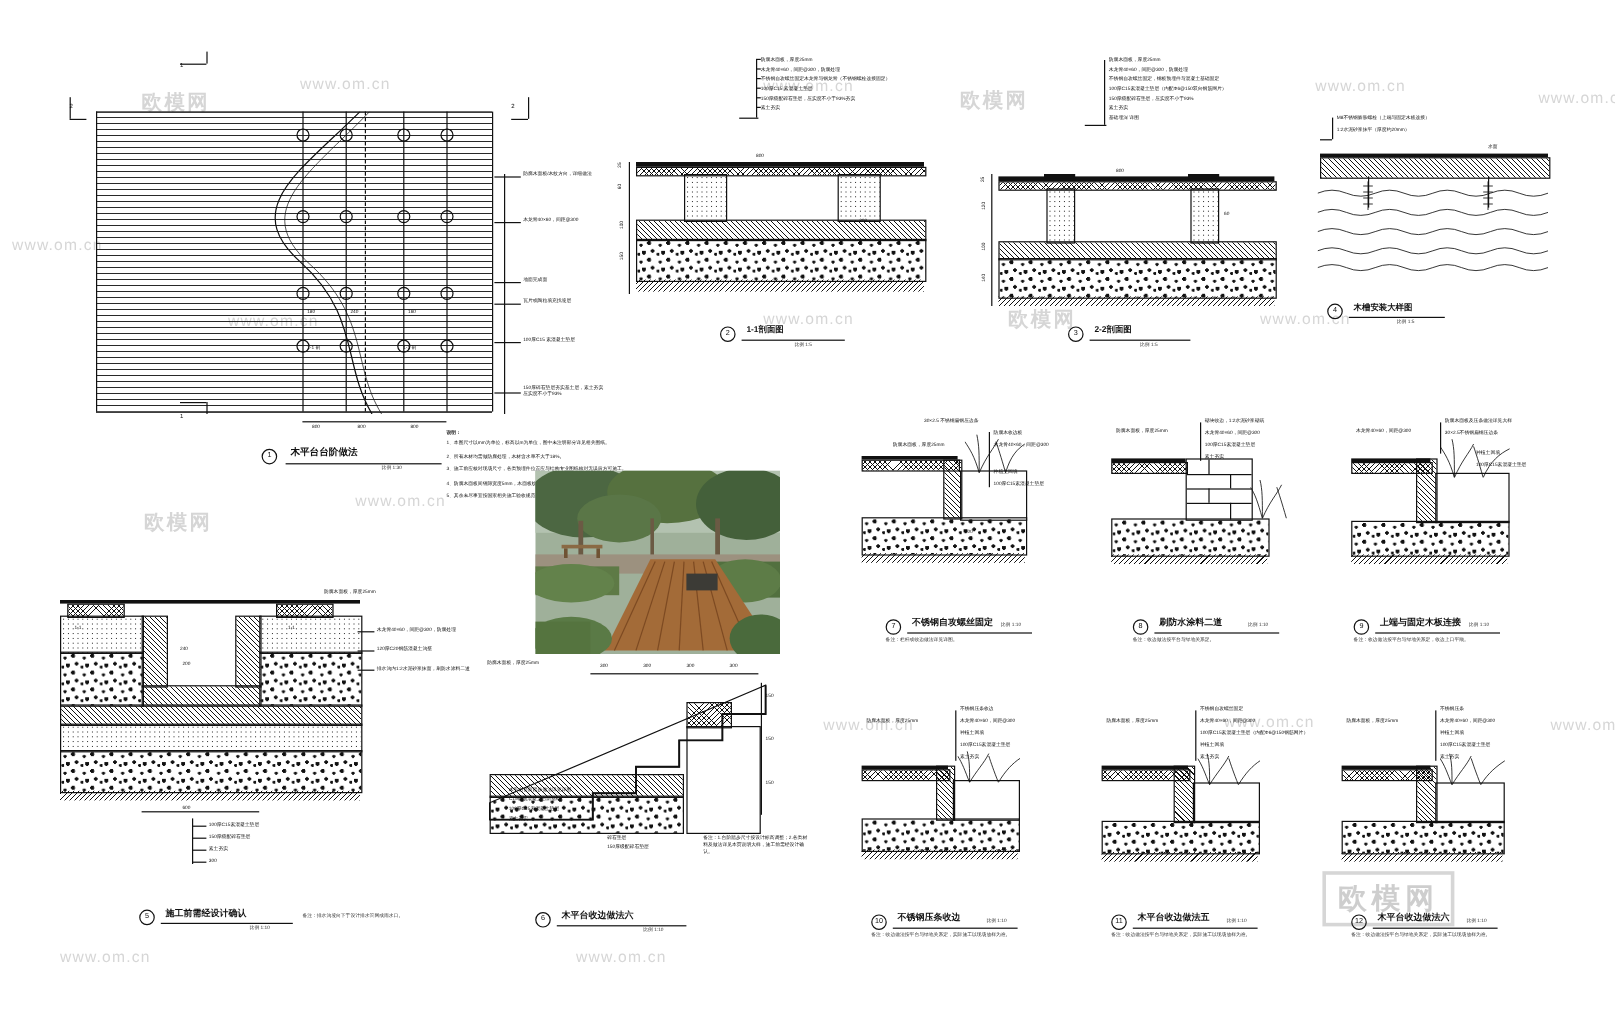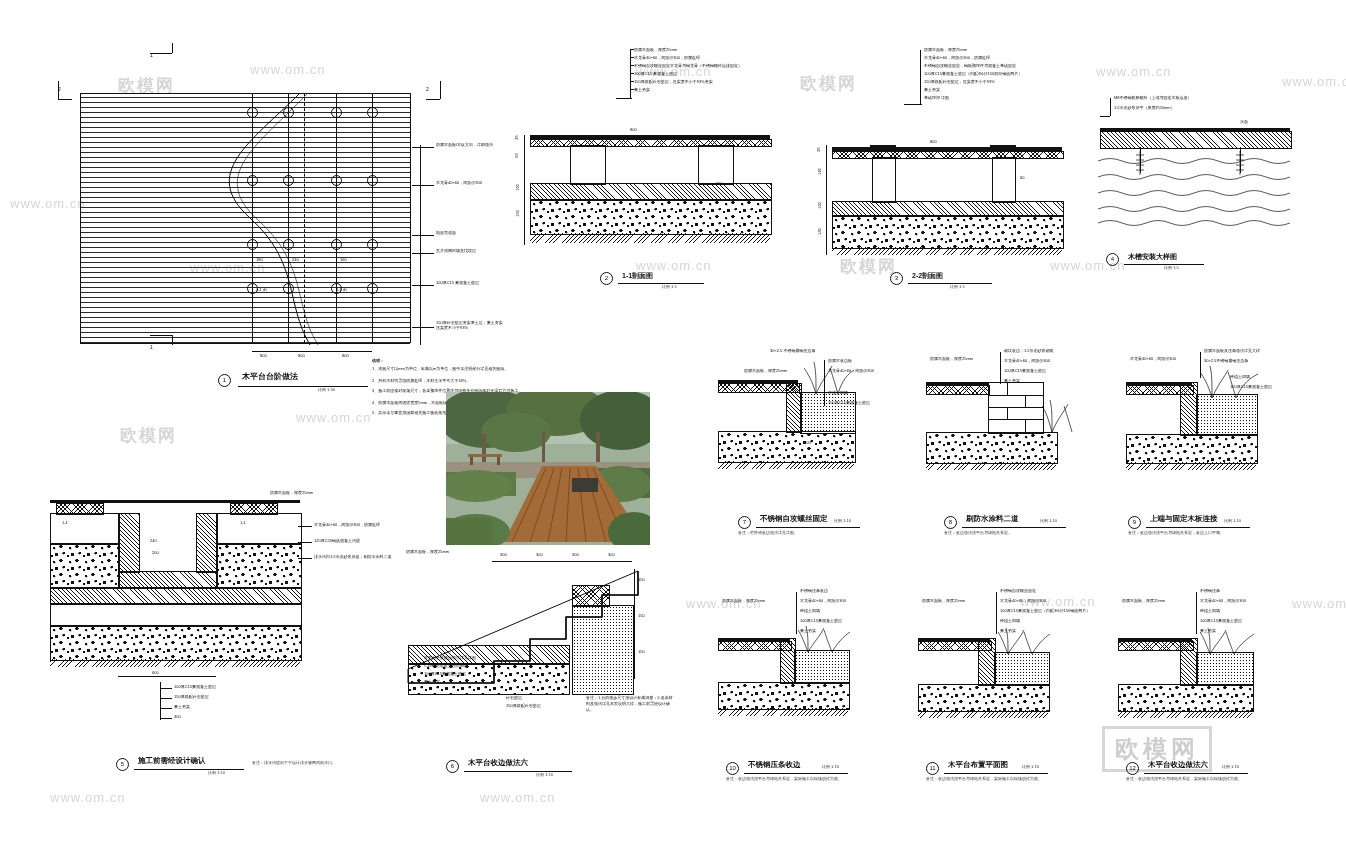--- a/index.html
+++ b/index.html
@@ -578,21 +578,21 @@
     <div class="abs hatch45" style="left:66px;top:50px;width:16px;height:46px;border:1px solid #111;"></div>
     <div class="abs dotsfine" style="left:82px;top:64px;width:54px;height:32px;border:1px solid #111;"></div>
     <svg class="abs" style="left:86px;top:40px;" width="58" height="26">
       <path d="M10,26 C6,16 4,10 0,4 M10,26 C10,14 10,8 8,0 M10,26 C16,16 22,10 26,2 M34,26 C30,16 28,10 26,4 M34,26 C40,16 46,10 52,6" fill="none" stroke="#111" stroke-width="0.7"></path>
     </svg>
     <div class="abs rubble" style="left:6px;top:96px;width:130px;height:26px;border:1px solid #111;"></div>
     <div class="abs hatch135" style="left:6px;top:122px;width:130px;height:8px;"></div>
   </div>
   <div class="abs" style="left:926px;top:760px;">
     <div class="num-circle" style="left:0;top:2px;">11</div>
-    <div class="title" style="left:22px;top:0;font-size:7.5px;">木平台布置平面图</div>
+    <div class="title" style="left:22px;top:0;font-size:7.5px;">木平台收边做法五</div>
     <div class="cap-rule" style="left:18px;top:13px;width:104px;"></div>
     <div class="sub" style="left:96px;top:4px;">比例 1:10</div>
     <div class="sub" style="left:0px;top:16px;width:130px;white-space:normal;line-height:6px;">备注：收边做法按平台与绿地关系定，实际施工以现场放样为准。</div>
   </div>
 
   <div class="abs" style="left:1112px;top:588px;width:210px;height:150px;">
     <div class="abs" style="left:10px;top:0;">
       <span class="txt" style="left:0;top:10px;">防腐木面板，厚度25mm</span>
       <span class="txt" style="left:78px;top:0;">不锈钢压条</span>
       <span class="txt" style="left:78px;top:10px;">木龙骨40×60，间距@300</span>

